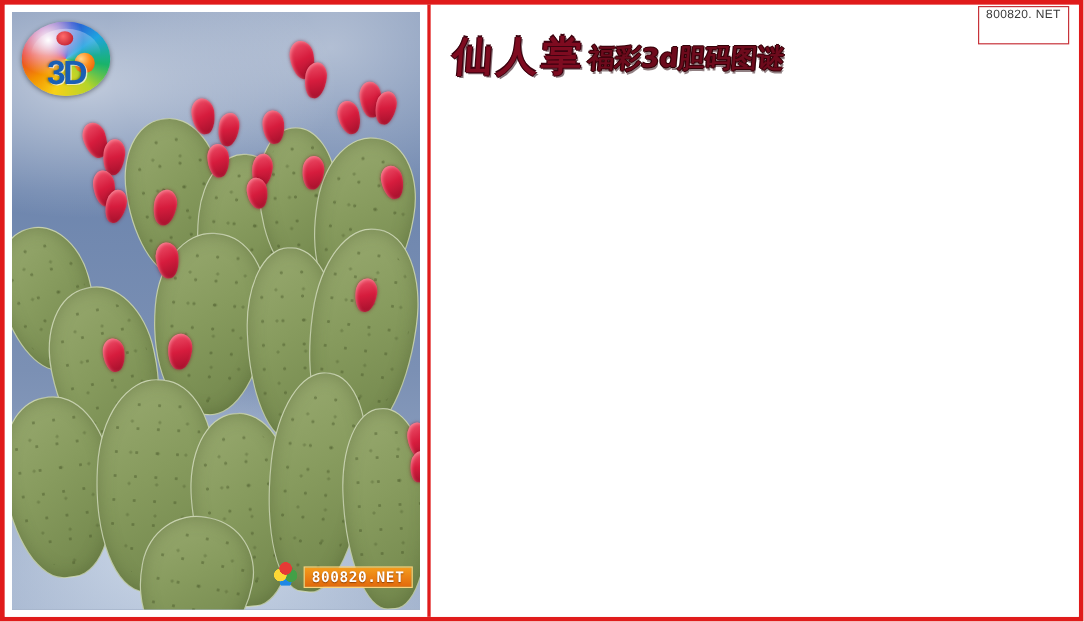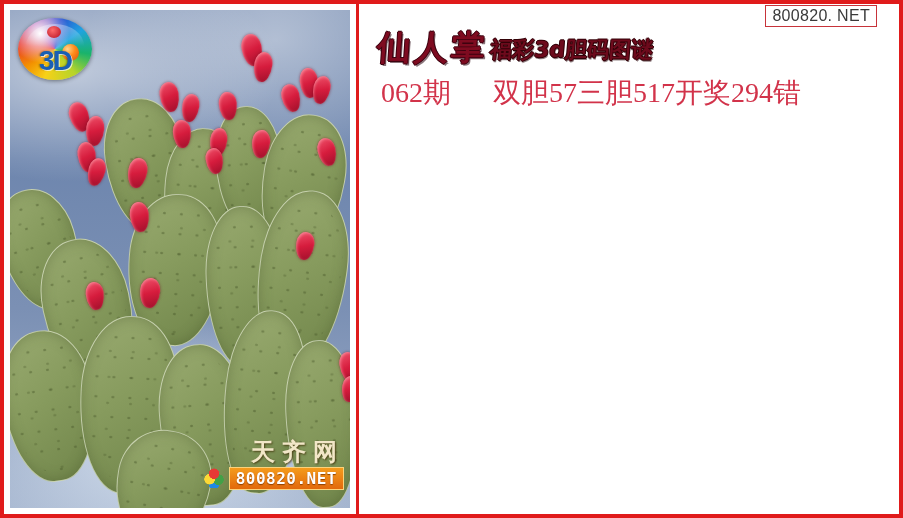--- a/index.html
+++ b/index.html
@@ -149,21 +149,21 @@
     text-shadow: 1px 1px 2px rgba(60,40,0,.75);
     line-height: 26px;
   }
   .wm-net {
     display: inline-block;
     margin-top: 2px;
     padding: 1px 6px;
     background: linear-gradient(180deg, #f49b1c, #e2690c);
     color: #ffffff;
     font-family: "DejaVu Sans Mono", "Liberation Mono", monospace;
-    font-size: 16px;
+    font-size: 12px;
     font-weight: bold;
     letter-spacing: .5px;
     border: 1px solid #fbd27a;
     text-shadow: 0 1px 1px rgba(120,50,0,.8);
   }
   .wm-flower {
     position: absolute;
     left: -26px;
     bottom: 2px;
     width: 22px;
@@ -188,28 +188,28 @@
     flex: 1 1 auto;
     height: 100%;
     background: #ffffff;
     box-sizing: border-box;
     padding: 0;
     overflow: hidden;
   }
 
   .site-badge {
     position: absolute;
-    right: 22px;
+    right: 8px;
     top: 1px;
-    padding: 1px 6px 1px 6px;
+    padding: 1px 6px 18px 6px;
     border: 1px solid #c7333a;
     background: #ffffff;
     color: #3a3a3a;
     font-family: "Liberation Sans", sans-serif;
-    font-size: 16px;
+    font-size: 10px;
     letter-spacing: .3px;
     white-space: nowrap;
   }
 
   .title-row {
     position: relative;
     height: 52px;
     padding: 8px 0 0 18px;
     display: flex;
     align-items: flex-end;
@@ -319,37 +319,33 @@
 
       <div class="logo-3d">
         <div class="cap"></div>
         <div class="knot"></div>
         <div class="ball"></div>
         <div class="glyph">3D</div>
       </div>
 
       <div class="watermark">
         <div class="wm-flower"></div>
-        <div class="wm-cn">天齐网</div>
         <div class="wm-net">800820.NET</div>
       </div>
     </div>
   </div>
 
   <div class="divider"></div>
 
   <div class="content-panel">
 
     <div class="site-badge">800820. NET</div>
 
     <div class="title-row">
       <span class="title-main">仙人掌</span>
       <span class="title-sub">福彩3d胆码图谜</span>
     </div>
 
     <div class="rows">
-      <div class="row">
-        <span class="issue">062期</span><span class="detail">双胆57三胆517开奖294错</span>
-      </div>
     </div>
 
   </div>
 </div>
 
 </body></html>

